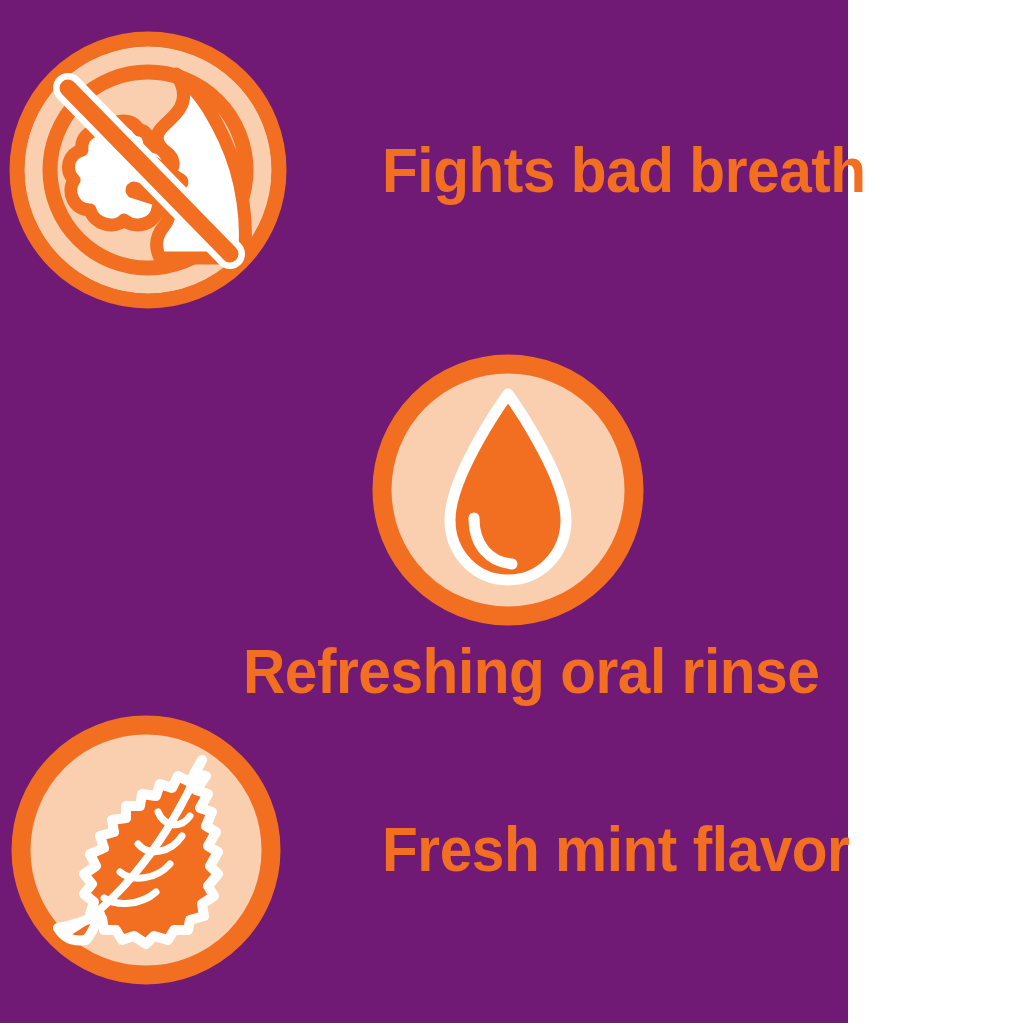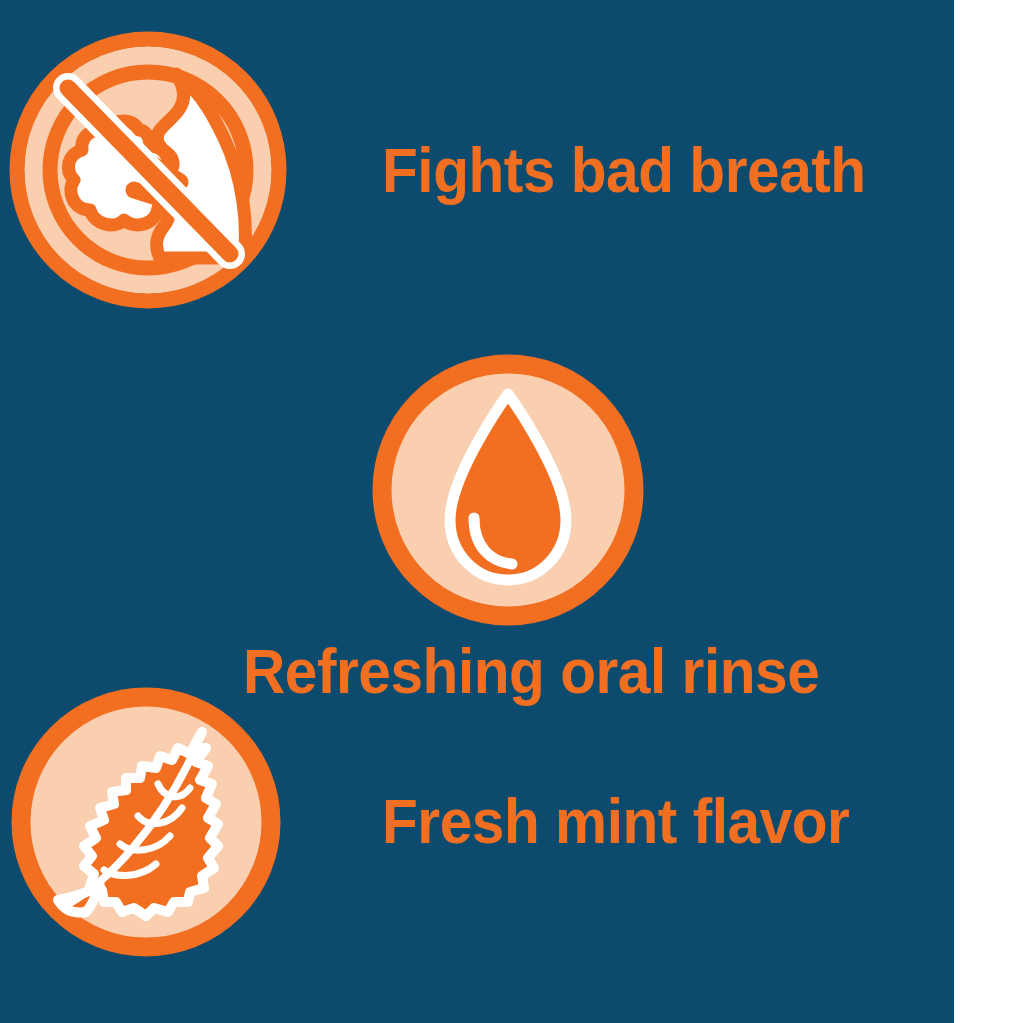--- a/index.html
+++ b/index.html
@@ -8,34 +8,34 @@
     background: #ffffff;
   }
   body {
     width: 1024px;
     height: 1023px;
     font-family: "Liberation Sans", sans-serif;
     overflow: hidden;
   }
   .board {
     position: relative;
-    width: 954px;
+    width: 848px;
     height: 1023px;
-    background: #0c4a6e;
+    background: #701a75;
   }
   .feature-row {
     position: absolute;
     left: 0;
     width: 1024px;
     display: flex;
     align-items: center;
   }
   .row-1 { top: 0px;   height: 340px; }
   .row-2 { top: 340px; height: 340px; flex-direction: column; }
-  .row-3 { top: 660px; height: 323px; justify-content: center; }
+  .row-3 { top: 688px; height: 323px; justify-content: center; }
 
   .icon-slot {
     position: relative;
     width: 300px;
     height: 100%;
     flex: 0 0 300px;
     display: flex;
     align-items: center;
     justify-content: flex-start;
   }

